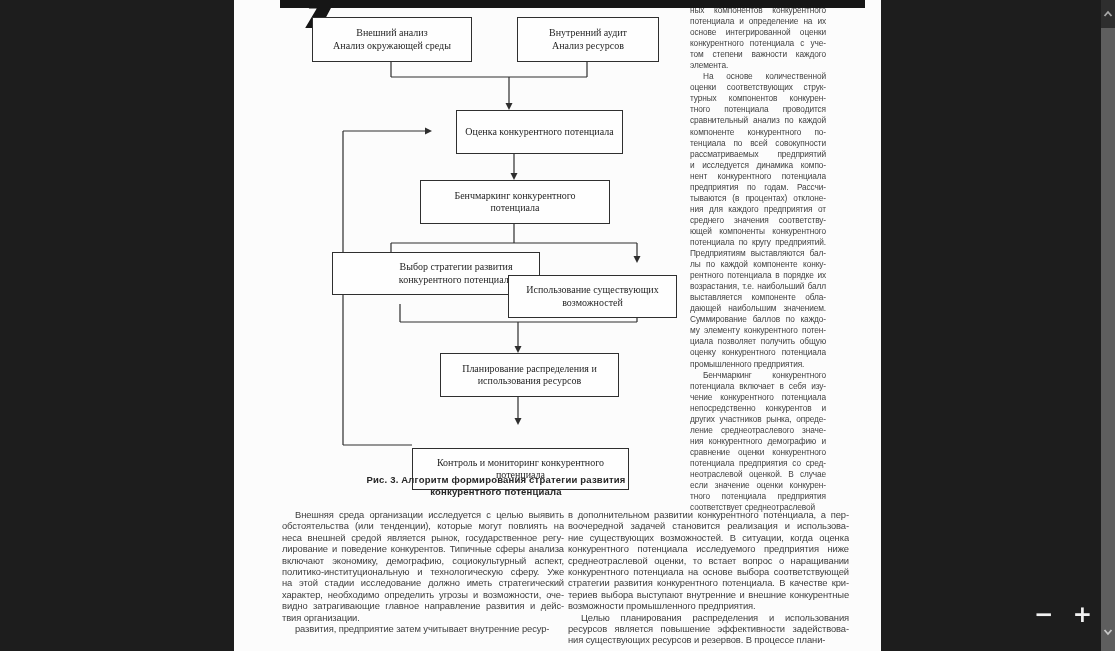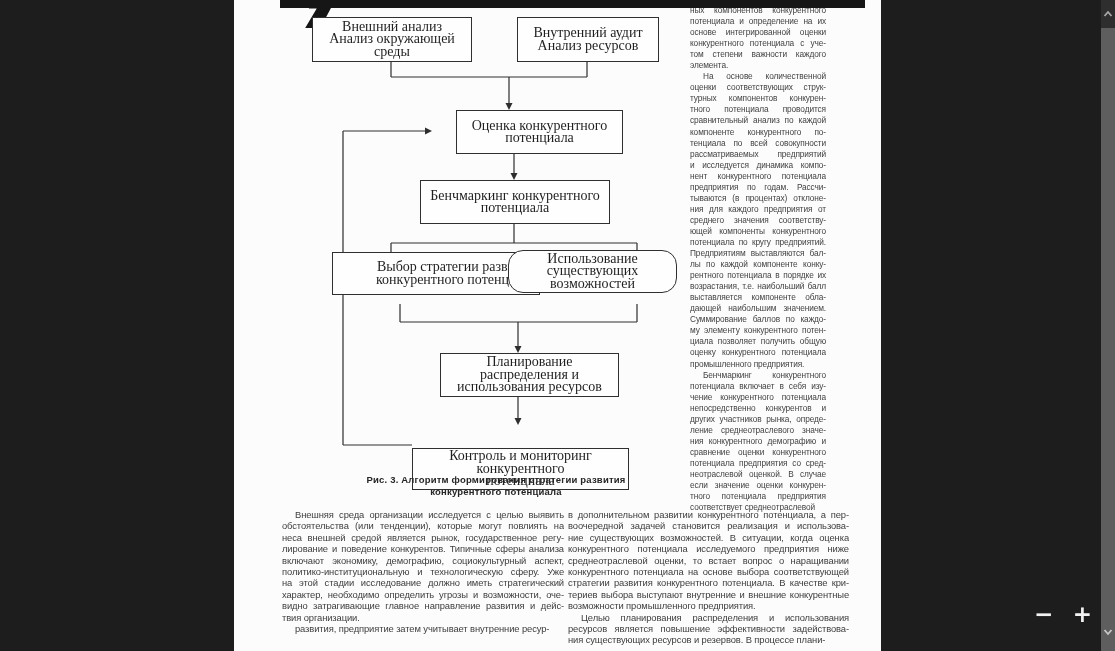--- a/index.html
+++ b/index.html
@@ -13,21 +13,21 @@
 
   
   .hdr-bar{position:absolute;left:46px;top:0;width:585px;height:8px;background:#161616;}
   .hdr-glyph{position:absolute;left:64px;top:0;width:36px;height:28px;background:#161616;
              clip-path:polygon(42% 0,100% 0,96% 18%,62% 100%,20% 100%,52% 30%,30% 30%);}
 
   
   .fig{position:absolute;left:0;top:0;width:647px;height:510px;}
   .fig svg{position:absolute;left:0;top:0;}
   .fbox{position:absolute;border:1px solid #2f2f2f;background:#fefefe;display:flex;align-items:center;
-        justify-content:center;text-align:center;font-family:"Liberation Serif",serif;font-size:14px;
+        justify-content:center;text-align:center;font-family:"Liberation Serif",serif;font-size:10px;
         line-height:12.5px;color:var(--ink);white-space:pre-line;}
   .fig-caption{position:absolute;left:70px;top:474px;width:384px;text-align:center;font-weight:bold;
         font-size:9.5px;line-height:11.6px;color:#262626;white-space:pre-line;letter-spacing:.2px;}
 
   
   .textcol{position:absolute;color:var(--body-text);}
   .textcol.wide{font-size:9.4px;letter-spacing:-0.1px;}
   .textcol.wide .tline{height:11.4px;line-height:11.4px;}
   .textcol.narrow{font-size:8.3px;letter-spacing:-0.1px;color:#434343;}
   .textcol.narrow .tline{height:11.05px;line-height:11.05px;}
@@ -76,21 +76,21 @@
       </svg>
       <div class="fbox" style="left:78px;top:17px;width:158px;height:43px;">Внешний анализ
 Анализ окружающей среды</div>
       <div class="fbox" style="left:283px;top:17px;width:140px;height:43px;">Внутренний аудит
 Анализ ресурсов</div>
       <div class="fbox" style="left:198px;top:110px;width:165px;height:42px;margin-left:24px;">Оценка конкурентного потенциала</div>
       <div class="fbox" style="left:186px;top:180px;width:188px;height:42px;">Бенчмаркинг конкурентного
 потенциала</div>
       <div class="fbox" style="left:98px;top:252px;width:166px;height:41px;padding-left:40px;">Выбор стратегии развития
 конкурентного потенциала</div>
-      <div class="fbox" style="left:274px;top:250px;width:167px;height:41px;border-radius:15px;">Использование существующих
+      <div class="fbox" style="left:274px;top:275px;width:167px;height:41px;">Использование существующих
 возможностей</div>
       <div class="fbox" style="left:206px;top:353px;width:177px;height:42px;">Планирование распределения и
 использования ресурсов</div>
       <div class="fbox" style="left:178px;top:448px;width:215px;height:40px;">Контроль и мониторинг конкурентного
 потенциала</div>
       <div class="fig-caption">Рис. 3. Алгоритм формирования стратегии развития
 конкурентного потенциала</div>
     </div>
 
     <div class="textcol wide" style="left:48px;top:509px;width:282px;">

